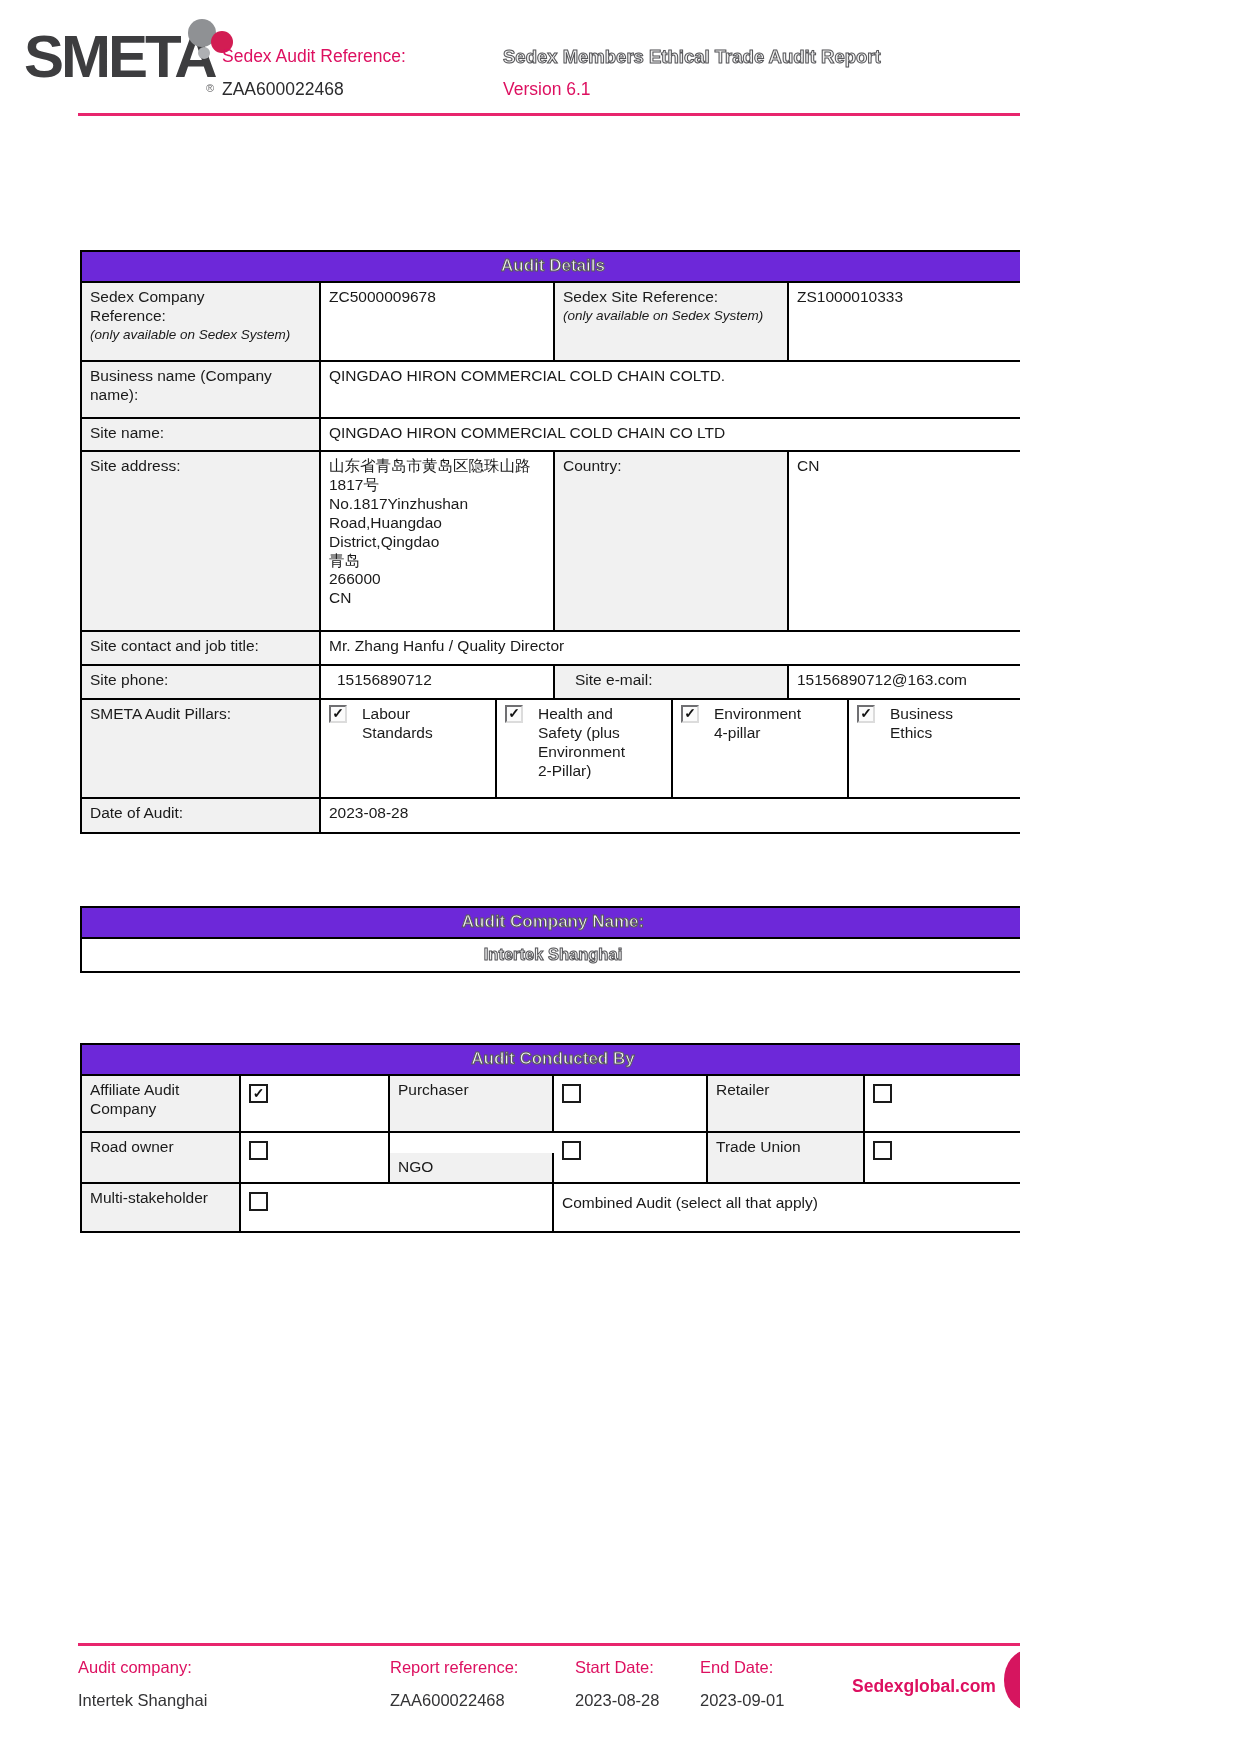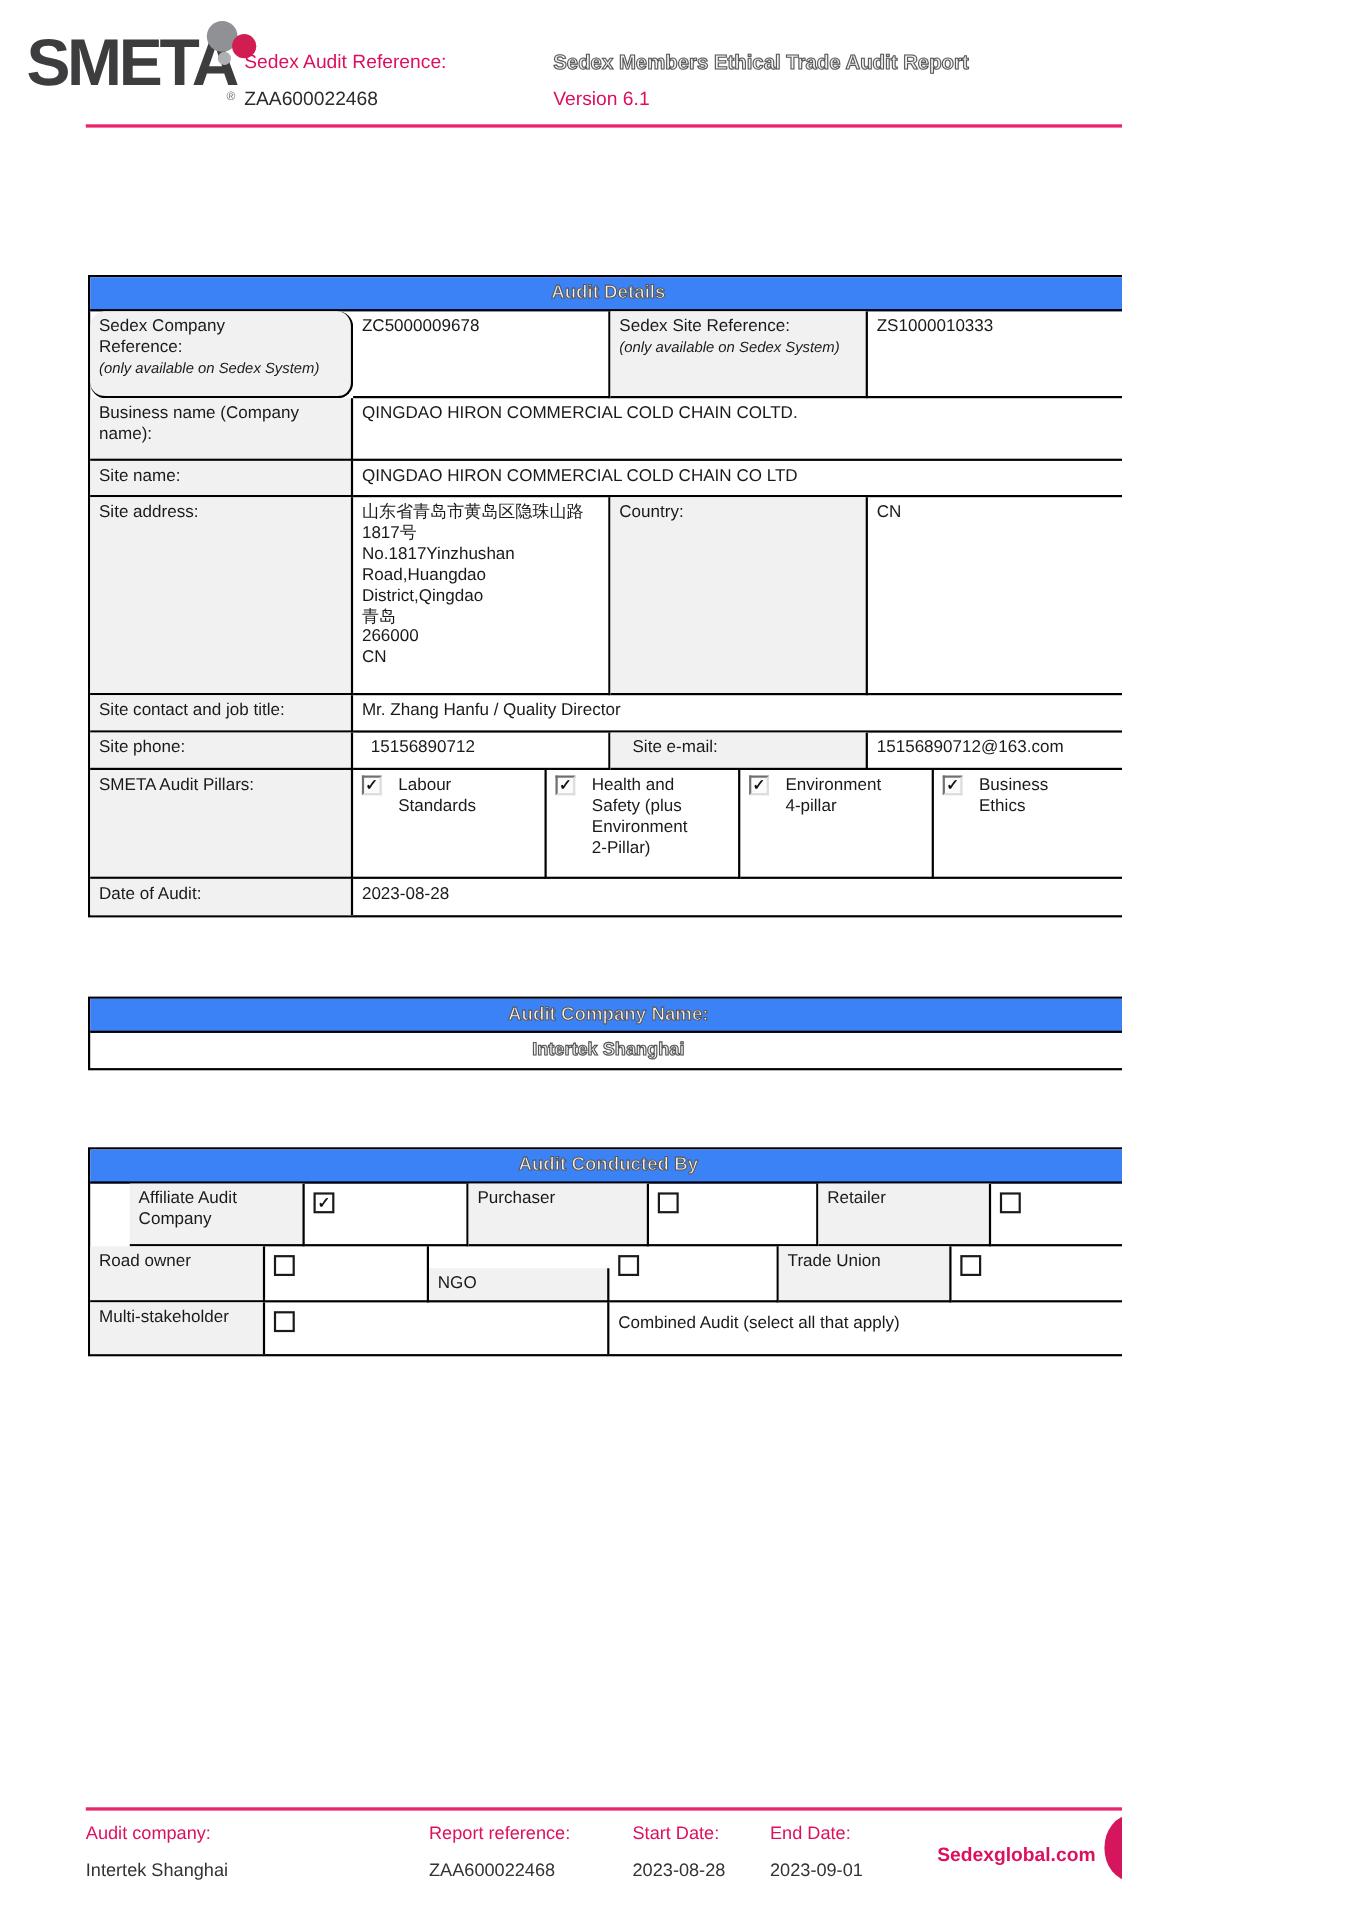--- a/index.html
+++ b/index.html
@@ -22,21 +22,21 @@
              text-shadow:0 0 1px #8a8a8d; font-weight:bold; }
   .hdr-rule { position:absolute; left:78px; top:113px; width:957px; height:3px; background:#e8256d; }
 
   
   .tbl { position:absolute; left:80px; width:946px; border:2px solid #000; background:#fff; }
   .trow { display:flex; }
   .tcell { border-right:2px solid #000; border-bottom:2px solid #000;
            padding:5px 8px; font-size:15.5px; line-height:1.22; overflow:hidden; }
   .tcell:last-child { border-right:none; }
   .trow:last-child > .tcell { border-bottom:none; }
-  .thead { background:#3b82f6; justify-content:center; align-items:center; text-align:center; }
+  .thead { background:#6d28d9; justify-content:center; align-items:center; text-align:center; }
   .thead .tcell { width:100%; border-right:none; font-size:17px; padding:4px; }
   .lbl { background:#f1f1f1; }
   .note { font-style:italic; font-size:13.5px; margin-top:1px; }
   .pre { white-space:pre-line; }
 
   
   .cb { width:19px; height:19px; border:2px solid #1a1a1a; background:#fff; flex:0 0 auto;
         display:inline-flex; align-items:center; justify-content:center;
         font-size:14px; font-weight:bold; color:#111; }
   .cb.inset { border-color:#6f6f72 #dcdcdc #dcdcdc #6f6f72; background:#fbfbfb;
@@ -69,21 +69,21 @@
   <div class="hdr-label dark" style="left:222px; top:79px;">ZAA600022468</div>
   <div class="hdr-label outline" style="left:503px; top:46px; font-size:18.5px;">Sedex Members Ethical Trade Audit Report</div>
   <div class="hdr-label pink" style="left:503px; top:79px;">Version 6.1</div>
   <div class="hdr-rule"></div>
 
   <div class="tbl" style="top:250px;">
     <div class="trow thead" style="min-height:31px;">
       <div class="tcell outline">Audit Details</div>
     </div>
     <div class="trow" style="min-height:79px;">
-      <div class="tcell lbl" style="flex:0 0 239px;border-radius:14px;">
+      <div class="tcell lbl" style="flex:0 0 239px;">
         <div style="max-width:162px;">Sedex Company Reference:</div>
         <div class="note">(only available on Sedex System)</div>
       </div>
       <div class="tcell" style="flex:0 0 234px;">ZC5000009678</div>
       <div class="tcell lbl" style="flex:0 0 234px;">
         <div>Sedex Site Reference:</div>
         <div class="note">(only available on Sedex System)</div>
       </div>
       <div class="tcell" style="flex:0 0 235px;">ZS1000010333</div>
     </div>
@@ -156,21 +156,21 @@
     </div>
     <div class="trow" style="min-height:32px;">
       <div class="tcell outline" style="width:100%; text-align:center; font-size:16.5px;">Intertek Shanghai</div>
     </div>
   </div>
 
   <div class="tbl" style="top:1043px;">
     <div class="trow thead" style="min-height:31px;">
       <div class="tcell outline">Audit Conducted By</div>
     </div>
-    <div class="trow" style="min-height:57px;padding-left:36px;">
+    <div class="trow" style="min-height:57px;">
       <div class="tcell lbl" style="flex:0 0 159px;">
         <div style="max-width:112px;">Affiliate Audit Company</div>
       </div>
       <div class="tcell" style="flex:0 0 149px; padding-top:8px;">
         <span class="cb checked"></span>
       </div>
       <div class="tcell lbl" style="flex:0 0 164px;">Purchaser</div>
       <div class="tcell" style="flex:0 0 154px; padding-top:8px;">
         <span class="cb"></span>
       </div>

